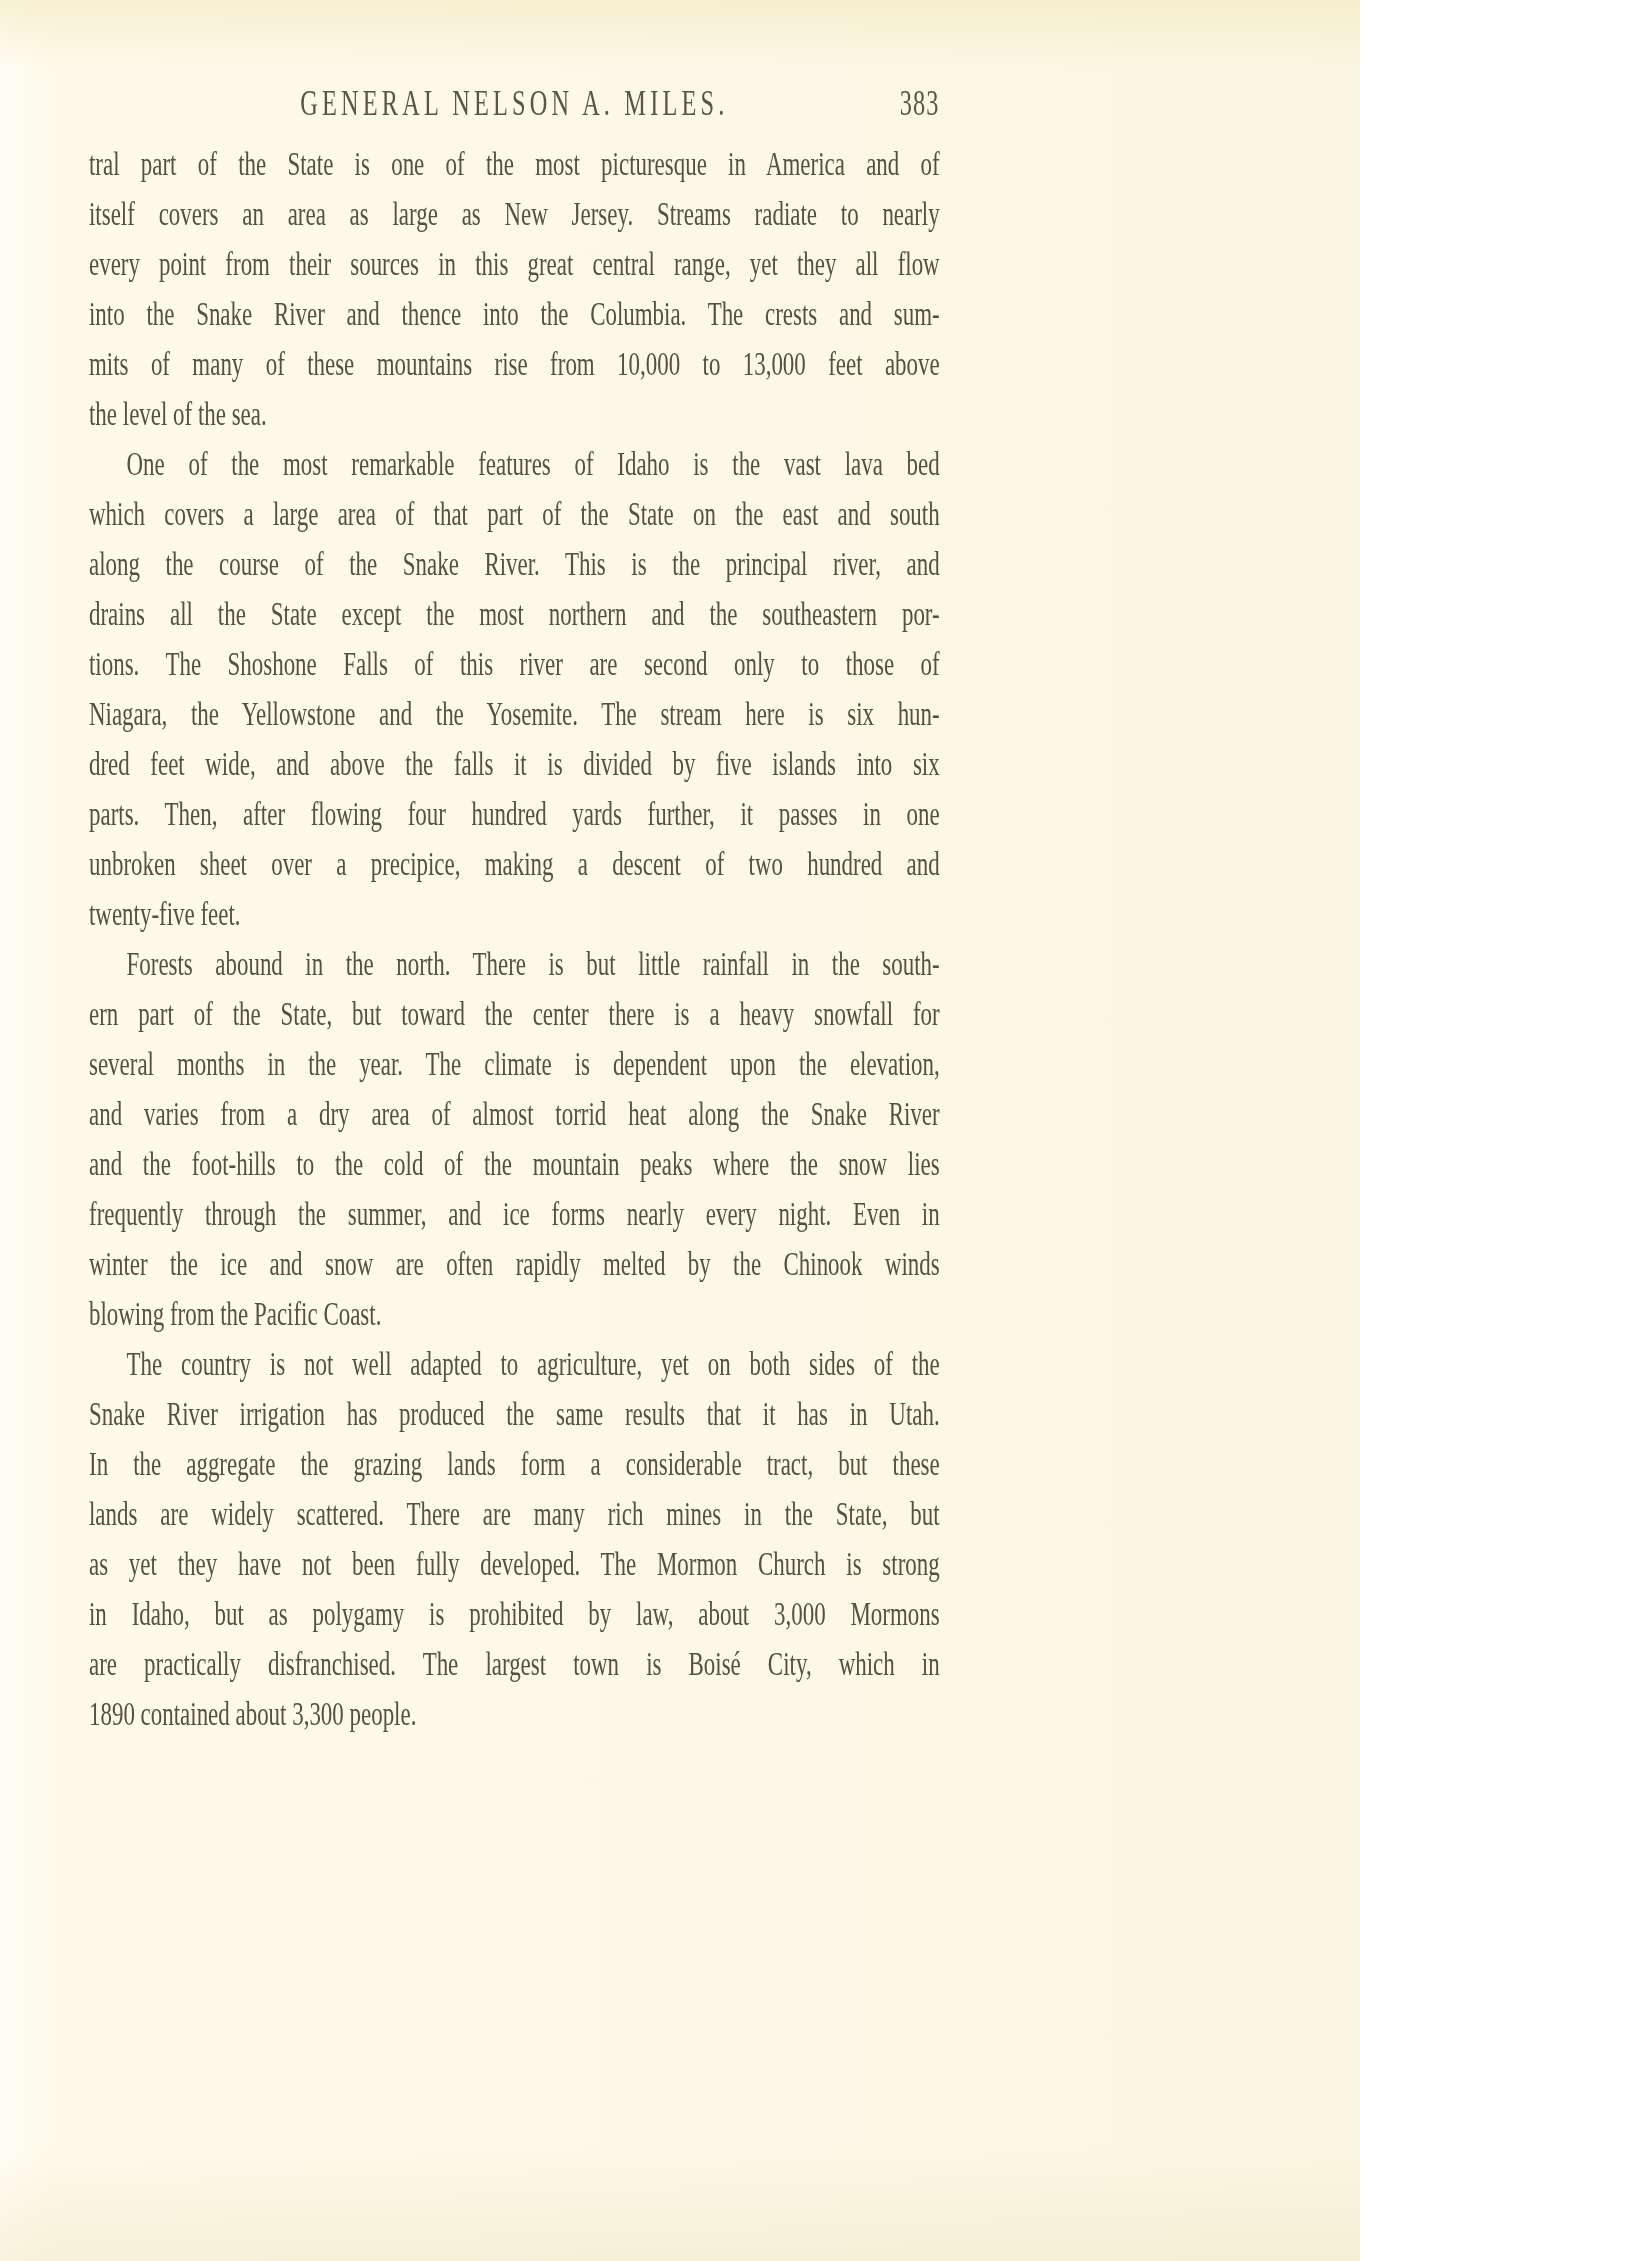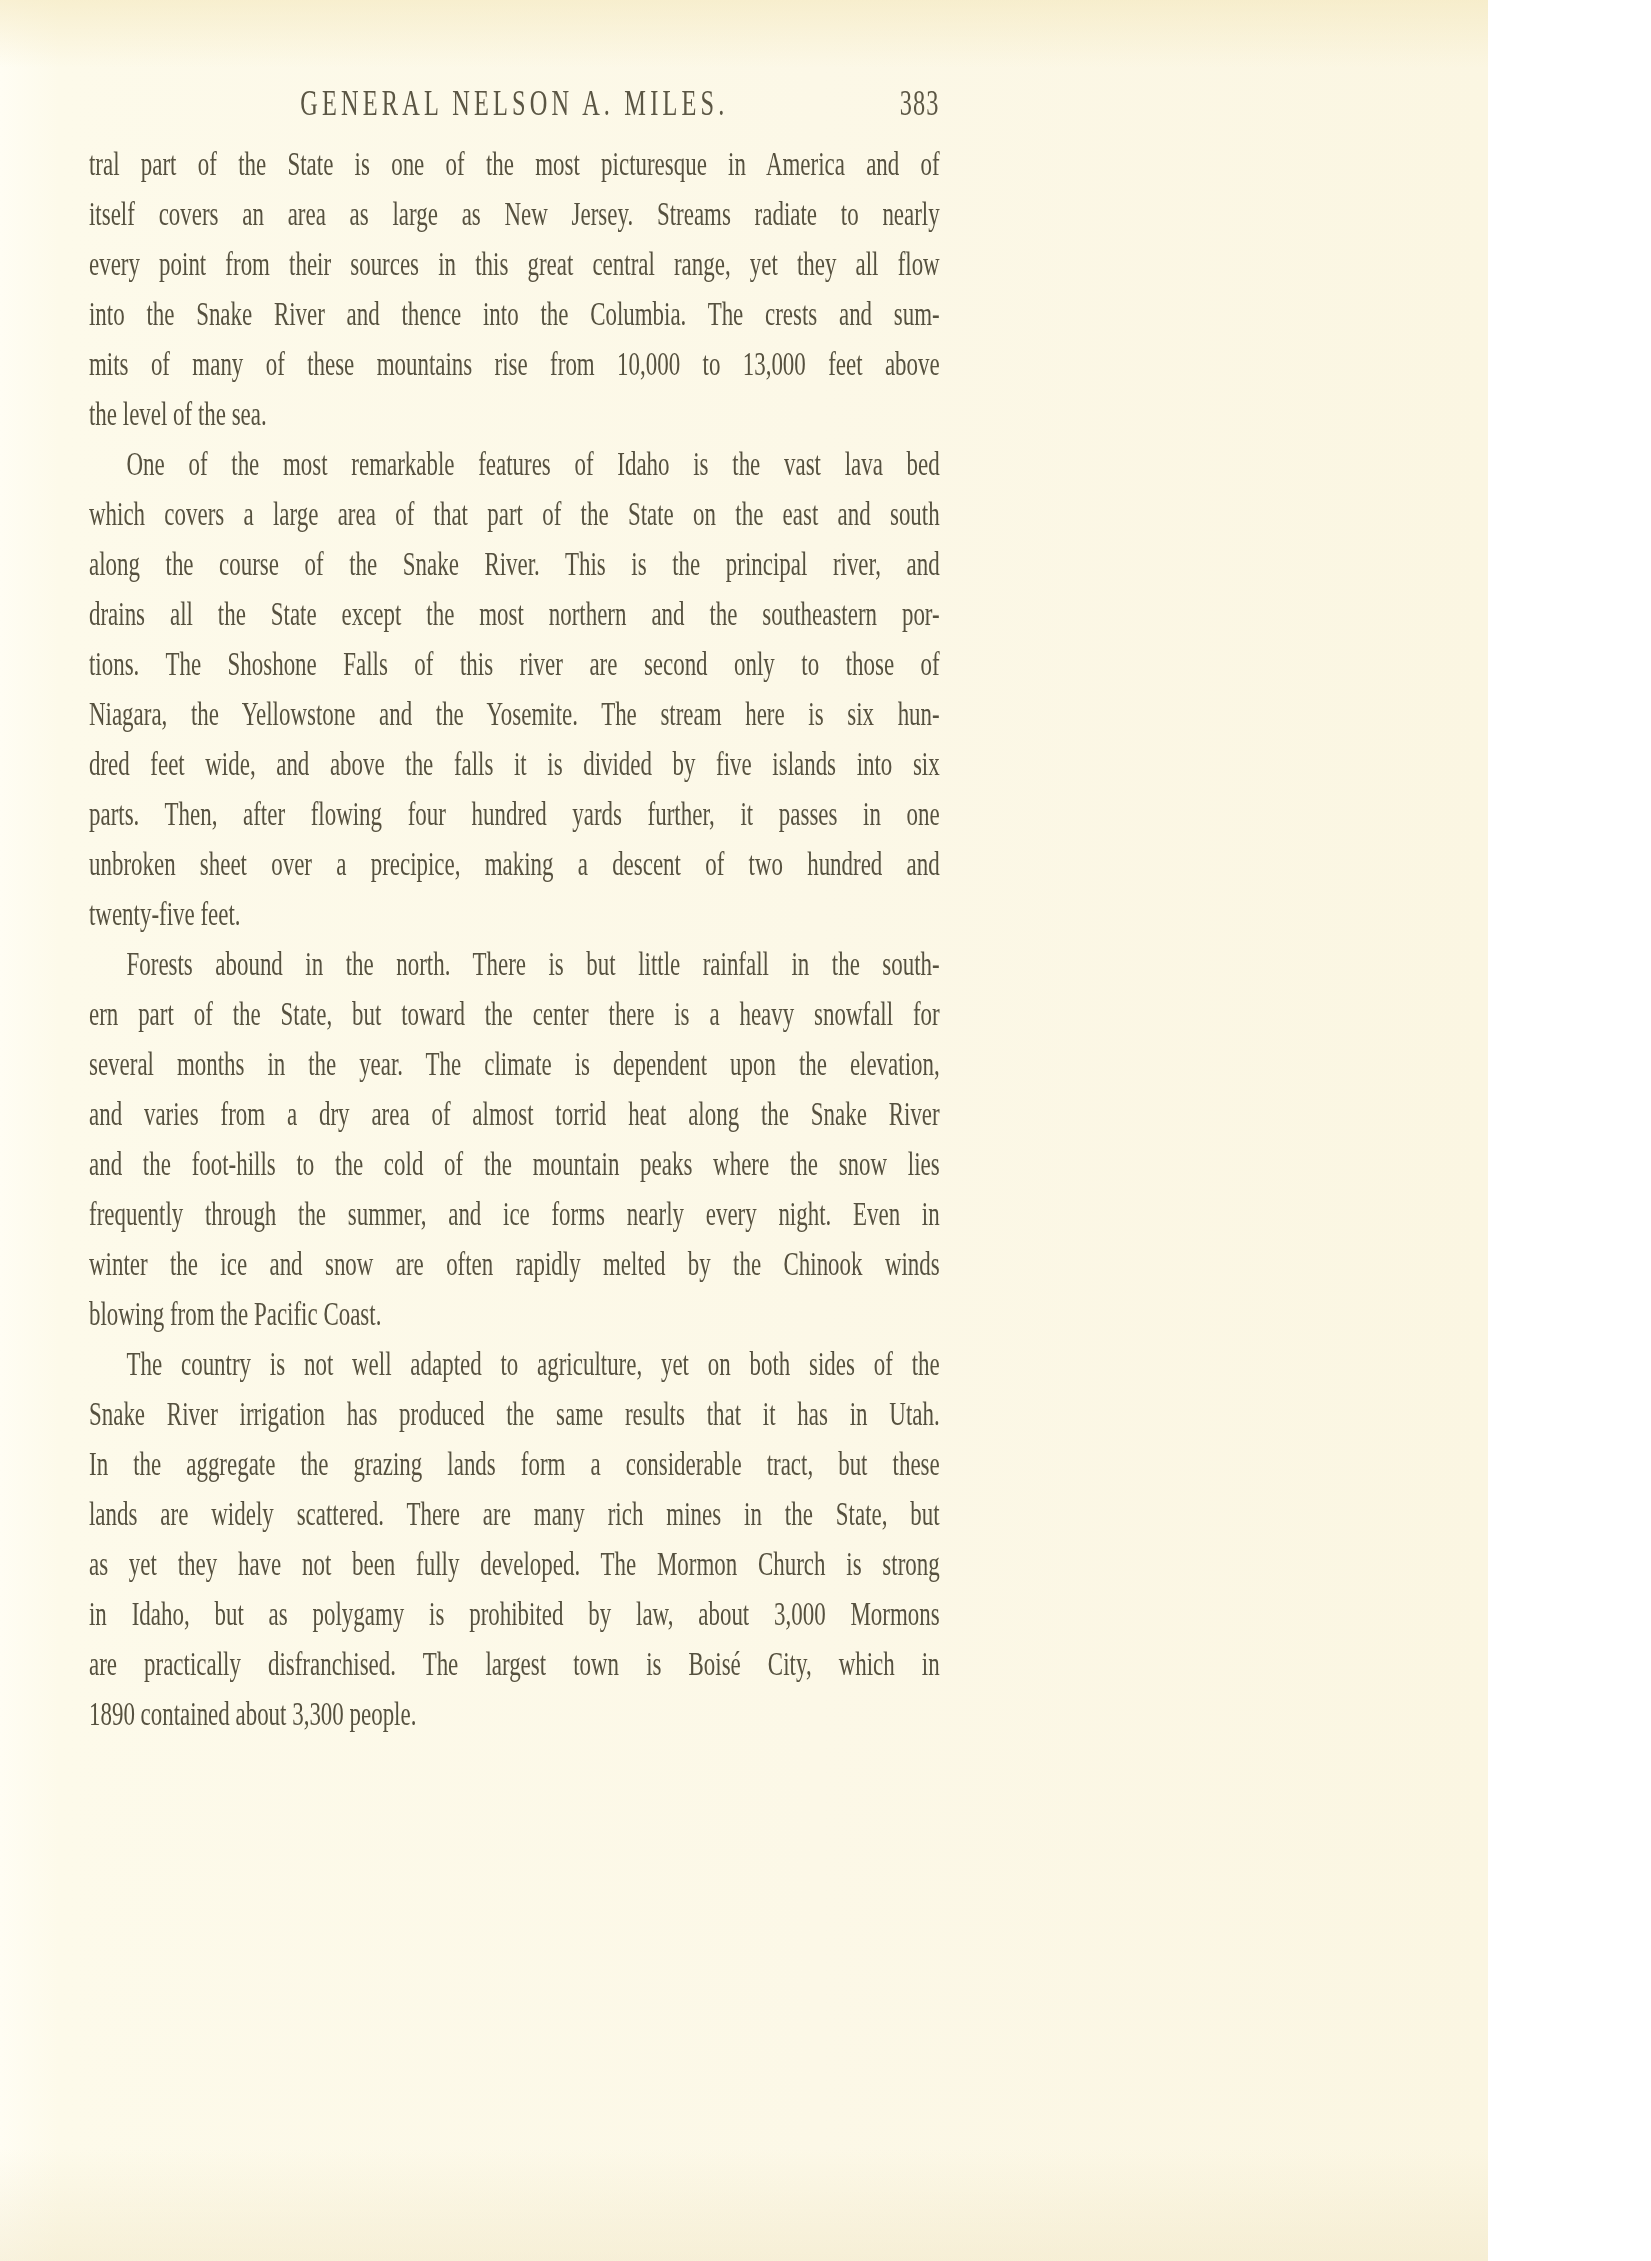--- a/index.html
+++ b/index.html
@@ -1,21 +1,21 @@
 <!DOCTYPE html>
 <html style="font-size:14px"><head>
 <meta charset="utf-8">
 <style>
   html, body {
     margin: 0;
     padding: 0;
   }
   .page {
     position: relative;
-    width: 1488px;
+    width: 1360px;
     height: 2261px;
     overflow: hidden;
     background:
       linear-gradient(180deg, rgba(243,230,185,0.55) 0%, rgba(243,230,185,0) 3%, rgba(0,0,0,0) 95%, rgba(238,226,190,0.4) 100%),
       linear-gradient(90deg, #fffdf3 0%, #fdfaea 4%, #fcf8e7 55%, #fbf6e2 100%);
     font-family: "Liberation Serif", "DejaVu Serif", serif;
     color: #56513f;
   }
   
   .print-block {

